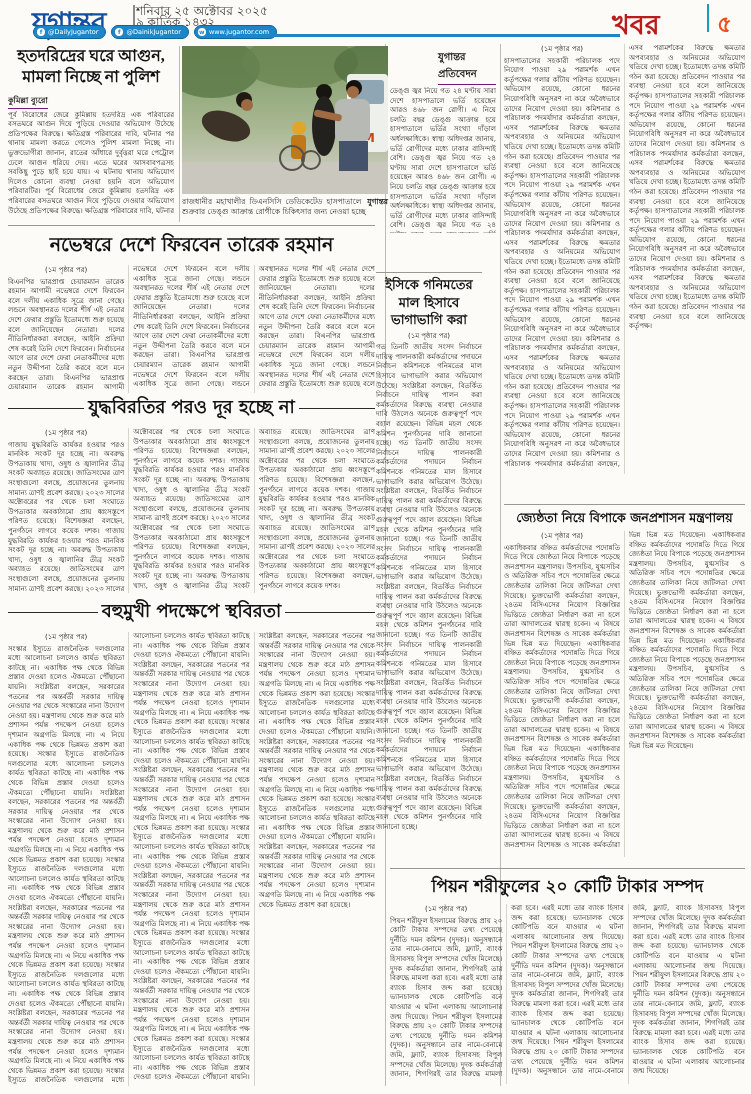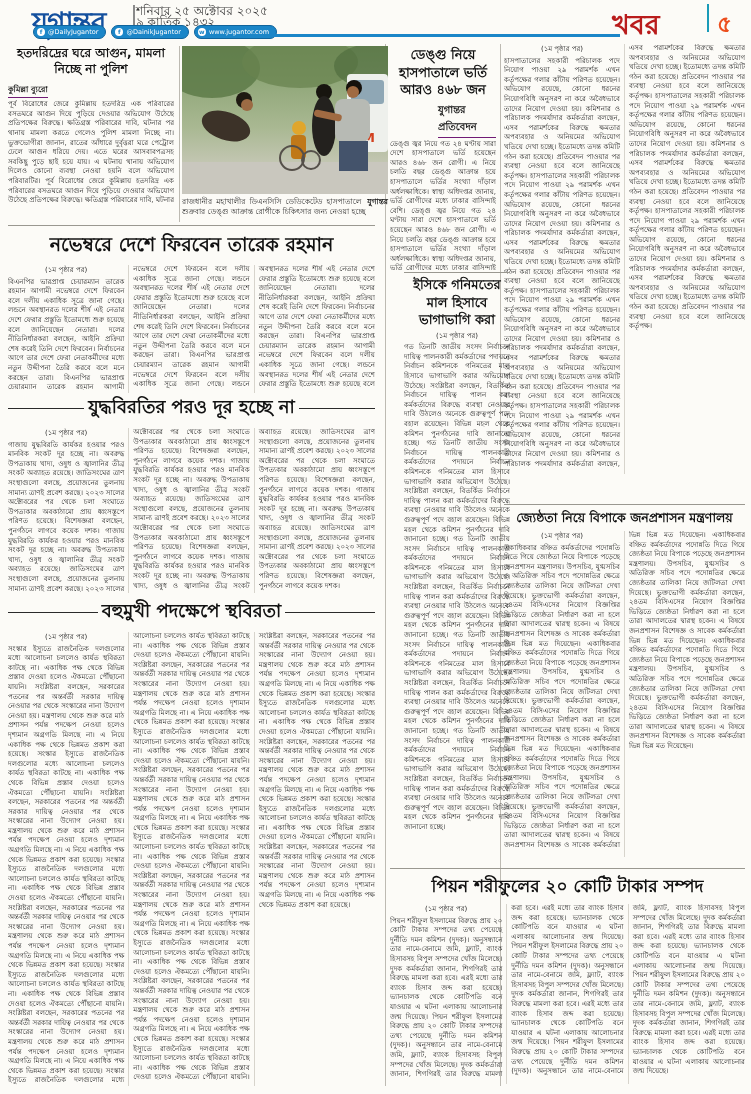--- a/index.html
+++ b/index.html
@@ -72,21 +72,21 @@
     <div class="section-name">খবর</div>
     <div class="section-div"></div>
     <div class="page-num">৫</div>
   </div>
 
   <div class="vrule" style="left:179px;top:46px;height:176px;"></div>
   <div class="vrule" style="left:385px;top:44px;height:1042px;"></div>
   <div class="vrule" style="left:500px;top:44px;height:1042px;"></div>
 
   <article class="art" style="left:8px;top:46px;width:166px;height:176px;">
-    <h2 class="h-c" style="font-size:12px;line-height:1.3;">হতদরিদ্রের ঘরে আগুন, মামলা নিচ্ছে না পুলিশ</h2>
+    <h2 class="h-c" style="font-size:16px;line-height:1.3;font-family:Liberation Serif, serif;">হতদরিদ্রের ঘরে আগুন, মামলা নিচ্ছে না পুলিশ</h2>
     <span class="byline">কুমিল্লা ব্যুরো</span>
     <div class="bt" style="height:104px;">পূর্ব বিরোধের জেরে কুমিল্লায় হতদরিদ্র এক পরিবারের বসতঘরে আগুন দিয়ে পুড়িয়ে দেওয়ার অভিযোগ উঠেছে প্রতিপক্ষের বিরুদ্ধে। ক্ষতিগ্রস্ত পরিবারের দাবি, ঘটনার পর থানায় মামলা করতে গেলেও পুলিশ মামলা নিচ্ছে না। ভুক্তভোগীরা জানান, রাতের আঁধারে দুর্বৃত্তরা ঘরে পেট্রোল ঢেলে আগুন ধরিয়ে দেয়। এতে ঘরের আসবাবপত্রসহ সবকিছু পুড়ে ছাই হয়ে যায়। এ ঘটনায় থানায় অভিযোগ দিলেও কোনো ব্যবস্থা নেওয়া হয়নি বলে অভিযোগ পরিবারটির। পূর্ব বিরোধের জেরে কুমিল্লায় হতদরিদ্র এক পরিবারের বসতঘরে আগুন দিয়ে পুড়িয়ে দেওয়ার অভিযোগ উঠেছে প্রতিপক্ষের বিরুদ্ধে। ক্ষতিগ্রস্ত পরিবারের দাবি, ঘটনার পর থানায় মামলা করতে গেলেও পুলিশ মামলা নিচ্ছে না। ভুক্তভোগীরা জানান, রাতের আঁধারে দুর্বৃত্তরা ঘরে পেট্রোল ঢেলে আগুন ধরিয়ে দেয়। এতে ঘরের আসবাবপত্রসহ সবকিছু পুড়ে ছাই হয়ে যায়। এ ঘটনায় থানায় অভিযোগ দিলেও কোনো ব্যবস্থা নেওয়া হয়নি বলে অভিযোগ পরিবারটির।</div>
   </article>
 
   <div class="photo-wrap">
     <svg viewBox="0 0 206 148" aria-hidden="true">
       <defs>
         <linearGradient id="g1" x1="0" y1="0" x2="0" y2="1">
           <stop offset="0" stop-color="#7d9a66"></stop>
             <stop offset="0.55" stop-color="#a9b892"></stop>
@@ -148,33 +148,32 @@
       <h1 class="h-c" style="font-size:18px;margin:0;">বহুমুখী পদক্ষেপে স্থবিরতা</h1>
       <span class="line"></span>
     </div>
     <div class="bt cols-3" style="height:458px;margin-top:4px;">
       <div class="cont">(১ম পৃষ্ঠার পর)</div>
       <span>সংস্কার ইস্যুতে রাজনৈতিক দলগুলোর মধ্যে আলোচনা চললেও কার্যত স্থবিরতা কাটছে না। একাধিক পক্ষ থেকে বিভিন্ন প্রস্তাব দেওয়া হলেও ঐকমত্যে পৌঁছানো যায়নি। সংশ্লিষ্টরা বলছেন, সরকারের পতনের পর অন্তর্বর্তী সরকার দায়িত্ব নেওয়ার পর থেকে সংস্কারের নানা উদ্যোগ নেওয়া হয়। মন্ত্রণালয় থেকে শুরু করে মাঠ প্রশাসন পর্যন্ত পদক্ষেপ নেওয়া হলেও দৃশ্যমান অগ্রগতি মিলছে না। এ নিয়ে একাধিক পক্ষ থেকে ভিন্নমত প্রকাশ করা হয়েছে। সংস্কার ইস্যুতে রাজনৈতিক দলগুলোর মধ্যে আলোচনা চললেও কার্যত স্থবিরতা কাটছে না। একাধিক পক্ষ থেকে বিভিন্ন প্রস্তাব দেওয়া হলেও ঐকমত্যে পৌঁছানো যায়নি। সংশ্লিষ্টরা বলছেন, সরকারের পতনের পর অন্তর্বর্তী সরকার দায়িত্ব নেওয়ার পর থেকে সংস্কারের নানা উদ্যোগ নেওয়া হয়। মন্ত্রণালয় থেকে শুরু করে মাঠ প্রশাসন পর্যন্ত পদক্ষেপ নেওয়া হলেও দৃশ্যমান অগ্রগতি মিলছে না। এ নিয়ে একাধিক পক্ষ থেকে ভিন্নমত প্রকাশ করা হয়েছে। সংস্কার ইস্যুতে রাজনৈতিক দলগুলোর মধ্যে আলোচনা চললেও কার্যত স্থবিরতা কাটছে না। একাধিক পক্ষ থেকে বিভিন্ন প্রস্তাব দেওয়া হলেও ঐকমত্যে পৌঁছানো যায়নি। সংশ্লিষ্টরা বলছেন, সরকারের পতনের পর অন্তর্বর্তী সরকার দায়িত্ব নেওয়ার পর থেকে সংস্কারের নানা উদ্যোগ নেওয়া হয়। মন্ত্রণালয় থেকে শুরু করে মাঠ প্রশাসন পর্যন্ত পদক্ষেপ নেওয়া হলেও দৃশ্যমান অগ্রগতি মিলছে না। এ নিয়ে একাধিক পক্ষ থেকে ভিন্নমত প্রকাশ করা হয়েছে। সংস্কার ইস্যুতে রাজনৈতিক দলগুলোর মধ্যে আলোচনা চললেও কার্যত স্থবিরতা কাটছে না। একাধিক পক্ষ থেকে বিভিন্ন প্রস্তাব দেওয়া হলেও ঐকমত্যে পৌঁছানো যায়নি। সংশ্লিষ্টরা বলছেন, সরকারের পতনের পর অন্তর্বর্তী সরকার দায়িত্ব নেওয়ার পর থেকে সংস্কারের নানা উদ্যোগ নেওয়া হয়। মন্ত্রণালয় থেকে শুরু করে মাঠ প্রশাসন পর্যন্ত পদক্ষেপ নেওয়া হলেও দৃশ্যমান অগ্রগতি মিলছে না। এ নিয়ে একাধিক পক্ষ থেকে ভিন্নমত প্রকাশ করা হয়েছে। সংস্কার ইস্যুতে রাজনৈতিক দলগুলোর মধ্যে আলোচনা চললেও কার্যত স্থবিরতা কাটছে না। একাধিক পক্ষ থেকে বিভিন্ন প্রস্তাব দেওয়া হলেও ঐকমত্যে পৌঁছানো যায়নি। সংশ্লিষ্টরা বলছেন, সরকারের পতনের পর অন্তর্বর্তী সরকার দায়িত্ব নেওয়ার পর থেকে সংস্কারের নানা উদ্যোগ নেওয়া হয়। মন্ত্রণালয় থেকে শুরু করে মাঠ প্রশাসন পর্যন্ত পদক্ষেপ নেওয়া হলেও দৃশ্যমান অগ্রগতি মিলছে না। এ নিয়ে একাধিক পক্ষ থেকে ভিন্নমত প্রকাশ করা হয়েছে। সংস্কার ইস্যুতে রাজনৈতিক দলগুলোর মধ্যে আলোচনা চললেও কার্যত স্থবিরতা কাটছে না। একাধিক পক্ষ থেকে বিভিন্ন প্রস্তাব দেওয়া হলেও ঐকমত্যে পৌঁছানো যায়নি। সংশ্লিষ্টরা বলছেন, সরকারের পতনের পর অন্তর্বর্তী সরকার দায়িত্ব নেওয়ার পর থেকে সংস্কারের নানা উদ্যোগ নেওয়া হয়। মন্ত্রণালয় থেকে শুরু করে মাঠ প্রশাসন পর্যন্ত পদক্ষেপ নেওয়া হলেও দৃশ্যমান অগ্রগতি মিলছে না। এ নিয়ে একাধিক পক্ষ থেকে ভিন্নমত প্রকাশ করা হয়েছে। সংস্কার ইস্যুতে রাজনৈতিক দলগুলোর মধ্যে আলোচনা চললেও কার্যত স্থবিরতা কাটছে না। একাধিক পক্ষ থেকে বিভিন্ন প্রস্তাব দেওয়া হলেও ঐকমত্যে পৌঁছানো যায়নি। সংশ্লিষ্টরা বলছেন, সরকারের পতনের পর অন্তর্বর্তী সরকার দায়িত্ব নেওয়ার পর থেকে সংস্কারের নানা উদ্যোগ নেওয়া হয়। মন্ত্রণালয় থেকে শুরু করে মাঠ প্রশাসন পর্যন্ত পদক্ষেপ নেওয়া হলেও দৃশ্যমান অগ্রগতি মিলছে না। এ নিয়ে একাধিক পক্ষ থেকে ভিন্নমত প্রকাশ করা হয়েছে। সংস্কার ইস্যুতে রাজনৈতিক দলগুলোর মধ্যে আলোচনা চললেও কার্যত স্থবিরতা কাটছে না। একাধিক পক্ষ থেকে বিভিন্ন প্রস্তাব দেওয়া হলেও ঐকমত্যে পৌঁছানো যায়নি। সংশ্লিষ্টরা বলছেন, সরকারের পতনের পর অন্তর্বর্তী সরকার দায়িত্ব নেওয়ার পর থেকে সংস্কারের নানা উদ্যোগ নেওয়া হয়। মন্ত্রণালয় থেকে শুরু করে মাঠ প্রশাসন পর্যন্ত পদক্ষেপ নেওয়া হলেও দৃশ্যমান অগ্রগতি মিলছে না। এ নিয়ে একাধিক পক্ষ থেকে ভিন্নমত প্রকাশ করা হয়েছে। সংস্কার ইস্যুতে রাজনৈতিক দলগুলোর মধ্যে আলোচনা চললেও কার্যত স্থবিরতা কাটছে না। একাধিক পক্ষ থেকে বিভিন্ন প্রস্তাব দেওয়া হলেও ঐকমত্যে পৌঁছানো যায়নি। সংশ্লিষ্টরা বলছেন, সরকারের পতনের পর অন্তর্বর্তী সরকার দায়িত্ব নেওয়ার পর থেকে সংস্কারের নানা উদ্যোগ নেওয়া হয়। মন্ত্রণালয় থেকে শুরু করে মাঠ প্রশাসন পর্যন্ত পদক্ষেপ নেওয়া হলেও দৃশ্যমান অগ্রগতি মিলছে না। এ নিয়ে একাধিক পক্ষ থেকে ভিন্নমত প্রকাশ করা হয়েছে। সংস্কার ইস্যুতে রাজনৈতিক দলগুলোর মধ্যে আলোচনা চললেও কার্যত স্থবিরতা কাটছে না। একাধিক পক্ষ থেকে বিভিন্ন প্রস্তাব দেওয়া হলেও ঐকমত্যে পৌঁছানো যায়নি। সংশ্লিষ্টরা বলছেন, সরকারের পতনের পর অন্তর্বর্তী সরকার দায়িত্ব নেওয়ার পর থেকে সংস্কারের নানা উদ্যোগ নেওয়া হয়। মন্ত্রণালয় থেকে শুরু করে মাঠ প্রশাসন পর্যন্ত পদক্ষেপ নেওয়া হলেও দৃশ্যমান অগ্রগতি মিলছে না। এ নিয়ে একাধিক পক্ষ থেকে ভিন্নমত প্রকাশ করা হয়েছে। সংস্কার ইস্যুতে রাজনৈতিক দলগুলোর মধ্যে আলোচনা চললেও কার্যত স্থবিরতা কাটছে না। একাধিক পক্ষ থেকে বিভিন্ন প্রস্তাব দেওয়া হলেও ঐকমত্যে পৌঁছানো যায়নি। সংশ্লিষ্টরা বলছেন, সরকারের পতনের পর অন্তর্বর্তী সরকার দায়িত্ব নেওয়ার পর থেকে সংস্কারের নানা উদ্যোগ নেওয়া হয়। মন্ত্রণালয় থেকে শুরু করে মাঠ প্রশাসন পর্যন্ত পদক্ষেপ নেওয়া হলেও দৃশ্যমান অগ্রগতি মিলছে না। এ নিয়ে একাধিক পক্ষ থেকে ভিন্নমত প্রকাশ করা হয়েছে।</span>
     </div>
   </article>
 
   <article class="art" style="left:390px;top:46px;width:106px;height:224px;">
-    <h2 class="h-c" style="font-size:13px;line-height:1.35;">ডেঙ্গু নিয়ে হাসপাতালে ভর্তি আরও ৪৬৮ জন</h2>
     <span class="byline" style="font-size:10px;margin-left:48px;">যুগান্তর প্রতিবেদন</span>
     <div class="bt" style="height:146px;">ডেঙ্গু জ্বর নিয়ে গত ২৪ ঘণ্টায় সারা দেশে হাসপাতালে ভর্তি হয়েছেন আরও ৪৬৮ জন রোগী। এ নিয়ে চলতি বছর ডেঙ্গু আক্রান্ত হয়ে হাসপাতালে ভর্তির সংখ্যা দাঁড়াল অর্ধলক্ষাধিকে। স্বাস্থ্য অধিদপ্তর জানায়, ভর্তি রোগীদের মধ্যে ঢাকার বাসিন্দাই বেশি। ডেঙ্গু জ্বর নিয়ে গত ২৪ ঘণ্টায় সারা দেশে হাসপাতালে ভর্তি হয়েছেন আরও ৪৬৮ জন রোগী। এ নিয়ে চলতি বছর ডেঙ্গু আক্রান্ত হয়ে হাসপাতালে ভর্তির সংখ্যা দাঁড়াল অর্ধলক্ষাধিকে। স্বাস্থ্য অধিদপ্তর জানায়, ভর্তি রোগীদের মধ্যে ঢাকার বাসিন্দাই বেশি। ডেঙ্গু জ্বর নিয়ে গত ২৪ ঘণ্টায় সারা দেশে হাসপাতালে ভর্তি হয়েছেন আরও ৪৬৮ জন রোগী। এ নিয়ে চলতি বছর ডেঙ্গু আক্রান্ত হয়ে হাসপাতালে ভর্তির সংখ্যা দাঁড়াল অর্ধলক্ষাধিকে। স্বাস্থ্য অধিদপ্তর জানায়, ভর্তি রোগীদের মধ্যে ঢাকার বাসিন্দাই বেশি।</div>
   </article>
 
   <article class="art" style="left:504px;top:44px;width:241px;height:458px;">
     <div class="bt cols-2" style="height:430px;">
       <div class="cont">(১ম পৃষ্ঠার পর)</div>
       <span>হাসপাতালের সহকারী পরিচালক পদে নিয়োগ পাওয়া ২৯ পরামর্শক এখন কর্তৃপক্ষের গলার কাঁটায় পরিণত হয়েছেন। অভিযোগ রয়েছে, কোনো ধরনের নিয়োগবিধি অনুসরণ না করে অবৈধভাবে তাদের নিয়োগ দেওয়া হয়। কমিশনার ও পরিচালক পদমর্যাদার কর্মকর্তারা বলছেন, এসব পরামর্শকের বিরুদ্ধে ক্ষমতার অপব্যবহার ও অনিয়মের অভিযোগ খতিয়ে দেখা হচ্ছে। ইতোমধ্যে তদন্ত কমিটি গঠন করা হয়েছে। প্রতিবেদন পাওয়ার পর ব্যবস্থা নেওয়া হবে বলে জানিয়েছে কর্তৃপক্ষ। হাসপাতালের সহকারী পরিচালক পদে নিয়োগ পাওয়া ২৯ পরামর্শক এখন কর্তৃপক্ষের গলার কাঁটায় পরিণত হয়েছেন। অভিযোগ রয়েছে, কোনো ধরনের নিয়োগবিধি অনুসরণ না করে অবৈধভাবে তাদের নিয়োগ দেওয়া হয়। কমিশনার ও পরিচালক পদমর্যাদার কর্মকর্তারা বলছেন, এসব পরামর্শকের বিরুদ্ধে ক্ষমতার অপব্যবহার ও অনিয়মের অভিযোগ খতিয়ে দেখা হচ্ছে। ইতোমধ্যে তদন্ত কমিটি গঠন করা হয়েছে। প্রতিবেদন পাওয়ার পর ব্যবস্থা নেওয়া হবে বলে জানিয়েছে কর্তৃপক্ষ। হাসপাতালের সহকারী পরিচালক পদে নিয়োগ পাওয়া ২৯ পরামর্শক এখন কর্তৃপক্ষের গলার কাঁটায় পরিণত হয়েছেন। অভিযোগ রয়েছে, কোনো ধরনের নিয়োগবিধি অনুসরণ না করে অবৈধভাবে তাদের নিয়োগ দেওয়া হয়। কমিশনার ও পরিচালক পদমর্যাদার কর্মকর্তারা বলছেন, এসব পরামর্শকের বিরুদ্ধে ক্ষমতার অপব্যবহার ও অনিয়মের অভিযোগ খতিয়ে দেখা হচ্ছে। ইতোমধ্যে তদন্ত কমিটি গঠন করা হয়েছে। প্রতিবেদন পাওয়ার পর ব্যবস্থা নেওয়া হবে বলে জানিয়েছে কর্তৃপক্ষ। হাসপাতালের সহকারী পরিচালক পদে নিয়োগ পাওয়া ২৯ পরামর্শক এখন কর্তৃপক্ষের গলার কাঁটায় পরিণত হয়েছেন। অভিযোগ রয়েছে, কোনো ধরনের নিয়োগবিধি অনুসরণ না করে অবৈধভাবে তাদের নিয়োগ দেওয়া হয়। কমিশনার ও পরিচালক পদমর্যাদার কর্মকর্তারা বলছেন, এসব পরামর্শকের বিরুদ্ধে ক্ষমতার অপব্যবহার ও অনিয়মের অভিযোগ খতিয়ে দেখা হচ্ছে। ইতোমধ্যে তদন্ত কমিটি গঠন করা হয়েছে। প্রতিবেদন পাওয়ার পর ব্যবস্থা নেওয়া হবে বলে জানিয়েছে কর্তৃপক্ষ। হাসপাতালের সহকারী পরিচালক পদে নিয়োগ পাওয়া ২৯ পরামর্শক এখন কর্তৃপক্ষের গলার কাঁটায় পরিণত হয়েছেন। অভিযোগ রয়েছে, কোনো ধরনের নিয়োগবিধি অনুসরণ না করে অবৈধভাবে তাদের নিয়োগ দেওয়া হয়। কমিশনার ও পরিচালক পদমর্যাদার কর্মকর্তারা বলছেন, এসব পরামর্শকের বিরুদ্ধে ক্ষমতার অপব্যবহার ও অনিয়মের অভিযোগ খতিয়ে দেখা হচ্ছে। ইতোমধ্যে তদন্ত কমিটি গঠন করা হয়েছে। প্রতিবেদন পাওয়ার পর ব্যবস্থা নেওয়া হবে বলে জানিয়েছে কর্তৃপক্ষ। হাসপাতালের সহকারী পরিচালক পদে নিয়োগ পাওয়া ২৯ পরামর্শক এখন কর্তৃপক্ষের গলার কাঁটায় পরিণত হয়েছেন। অভিযোগ রয়েছে, কোনো ধরনের নিয়োগবিধি অনুসরণ না করে অবৈধভাবে তাদের নিয়োগ দেওয়া হয়। কমিশনার ও পরিচালক পদমর্যাদার কর্মকর্তারা বলছেন, এসব পরামর্শকের বিরুদ্ধে ক্ষমতার অপব্যবহার ও অনিয়মের অভিযোগ খতিয়ে দেখা হচ্ছে। ইতোমধ্যে তদন্ত কমিটি গঠন করা হয়েছে। প্রতিবেদন পাওয়ার পর ব্যবস্থা নেওয়া হবে বলে জানিয়েছে কর্তৃপক্ষ।</span>
     </div>
   </article>
 
-  <article class="art rule-top" style="left:404px;top:272px;width:106px;height:594px;">
+  <article class="art rule-top" style="left:376px;top:272px;width:106px;height:594px;">
     <h2 class="h-c" style="font-size:13px;line-height:1.35;">ইসিকে গনিমতের মাল হিসাবে ভাগাভাগি করা</h2>
     <div class="bt" style="height:520px;margin-top:2px;">
       <div class="cont">(১ম পৃষ্ঠার পর)</div>
       <span>গত তিনটি জাতীয় সংসদ নির্বাচনে দায়িত্ব পালনকারী কর্মকর্তাদের পদায়নে নির্বাচন কমিশনকে গনিমতের মাল হিসাবে ভাগাভাগি করার অভিযোগ উঠেছে। সংশ্লিষ্টরা বলছেন, বিতর্কিত নির্বাচনে দায়িত্ব পালন করা কর্মকর্তাদের বিরুদ্ধে ব্যবস্থা নেওয়ার দাবি উঠলেও অনেকে গুরুত্বপূর্ণ পদে বহাল রয়েছেন। বিভিন্ন মহল থেকে কমিশন পুনর্গঠনের দাবি জানানো হচ্ছে। গত তিনটি জাতীয় সংসদ নির্বাচনে দায়িত্ব পালনকারী কর্মকর্তাদের পদায়নে নির্বাচন কমিশনকে গনিমতের মাল হিসাবে ভাগাভাগি করার অভিযোগ উঠেছে। সংশ্লিষ্টরা বলছেন, বিতর্কিত নির্বাচনে দায়িত্ব পালন করা কর্মকর্তাদের বিরুদ্ধে ব্যবস্থা নেওয়ার দাবি উঠলেও অনেকে গুরুত্বপূর্ণ পদে বহাল রয়েছেন। বিভিন্ন মহল থেকে কমিশন পুনর্গঠনের দাবি জানানো হচ্ছে। গত তিনটি জাতীয় সংসদ নির্বাচনে দায়িত্ব পালনকারী কর্মকর্তাদের পদায়নে নির্বাচন কমিশনকে গনিমতের মাল হিসাবে ভাগাভাগি করার অভিযোগ উঠেছে। সংশ্লিষ্টরা বলছেন, বিতর্কিত নির্বাচনে দায়িত্ব পালন করা কর্মকর্তাদের বিরুদ্ধে ব্যবস্থা নেওয়ার দাবি উঠলেও অনেকে গুরুত্বপূর্ণ পদে বহাল রয়েছেন। বিভিন্ন মহল থেকে কমিশন পুনর্গঠনের দাবি জানানো হচ্ছে। গত তিনটি জাতীয় সংসদ নির্বাচনে দায়িত্ব পালনকারী কর্মকর্তাদের পদায়নে নির্বাচন কমিশনকে গনিমতের মাল হিসাবে ভাগাভাগি করার অভিযোগ উঠেছে। সংশ্লিষ্টরা বলছেন, বিতর্কিত নির্বাচনে দায়িত্ব পালন করা কর্মকর্তাদের বিরুদ্ধে ব্যবস্থা নেওয়ার দাবি উঠলেও অনেকে গুরুত্বপূর্ণ পদে বহাল রয়েছেন। বিভিন্ন মহল থেকে কমিশন পুনর্গঠনের দাবি জানানো হচ্ছে। গত তিনটি জাতীয় সংসদ নির্বাচনে দায়িত্ব পালনকারী কর্মকর্তাদের পদায়নে নির্বাচন কমিশনকে গনিমতের মাল হিসাবে ভাগাভাগি করার অভিযোগ উঠেছে। সংশ্লিষ্টরা বলছেন, বিতর্কিত নির্বাচনে দায়িত্ব পালন করা কর্মকর্তাদের বিরুদ্ধে ব্যবস্থা নেওয়ার দাবি উঠলেও অনেকে গুরুত্বপূর্ণ পদে বহাল রয়েছেন। বিভিন্ন মহল থেকে কমিশন পুনর্গঠনের দাবি জানানো হচ্ছে।</span>
     </div>
   </article>
 
   <article class="art rule-top" style="left:504px;top:504px;width:241px;height:362px;">
     <h1 class="h-c" style="font-size:12.5px;white-space:nowrap;margin:1px 0 2px;">জ্যেষ্ঠতা নিয়ে বিপাকে জনপ্রশাসন মন্ত্রণালয়</h1>
     <div class="bt cols-2" style="height:326px;">

